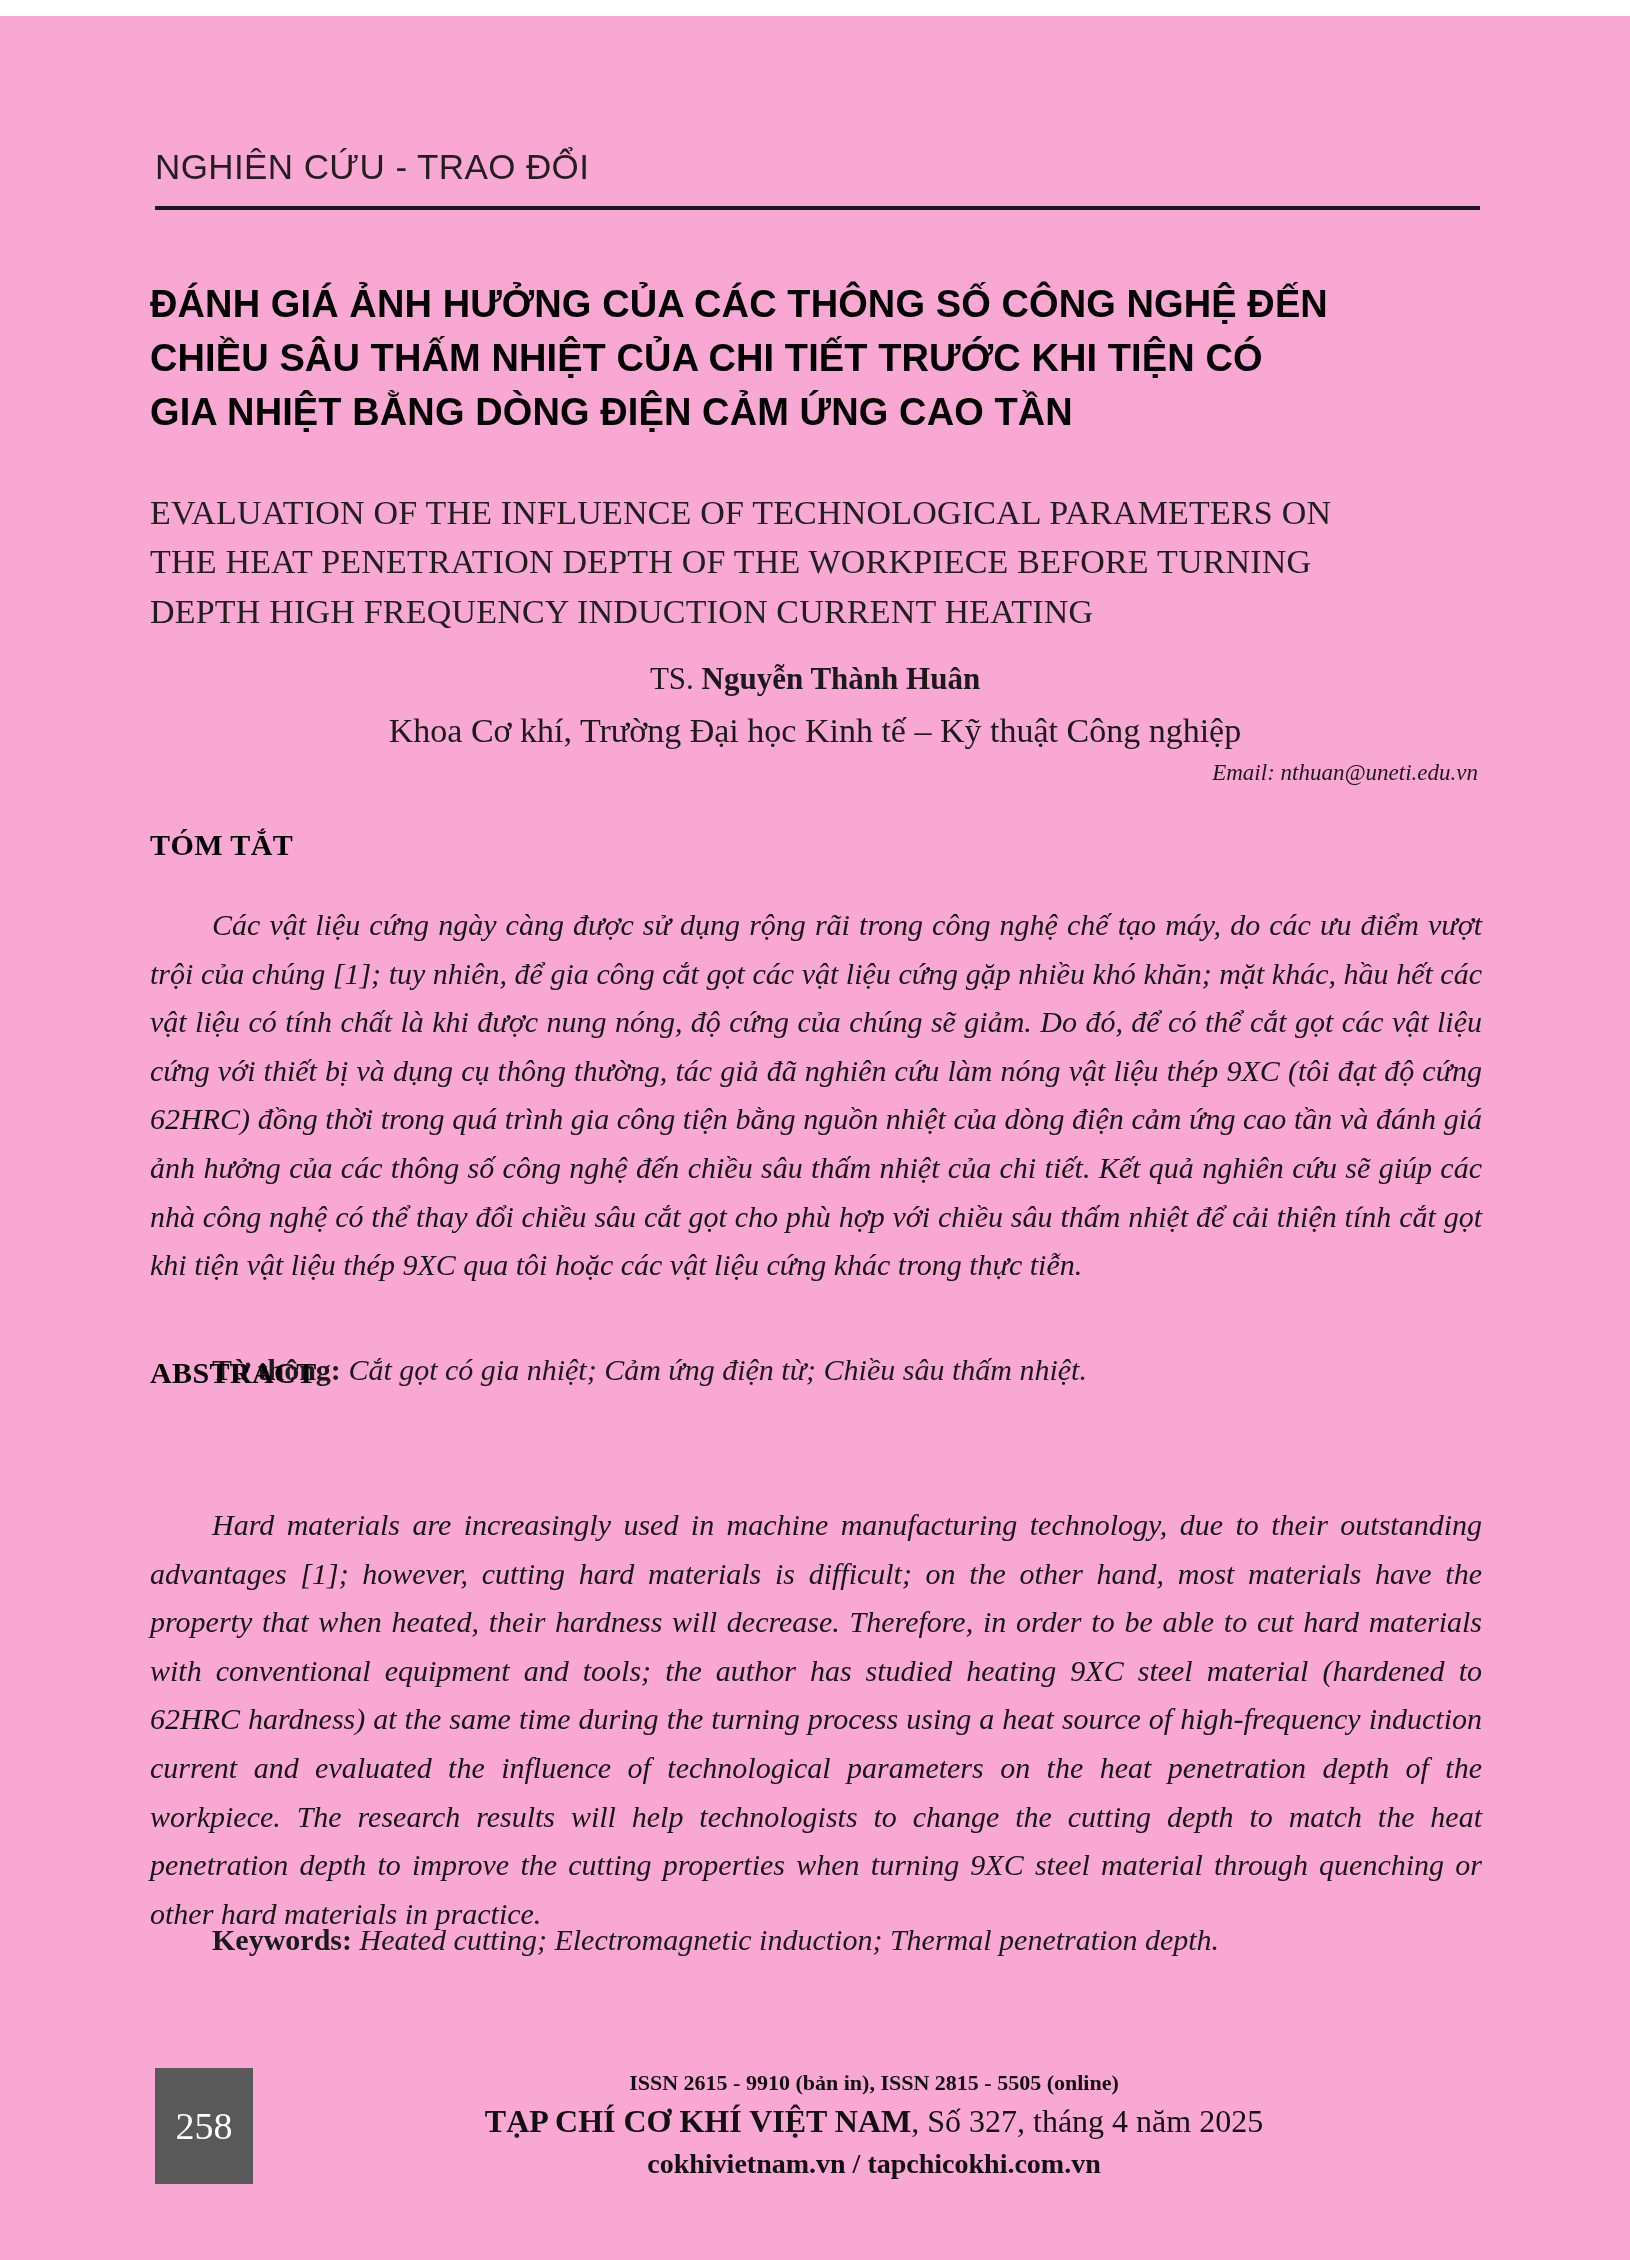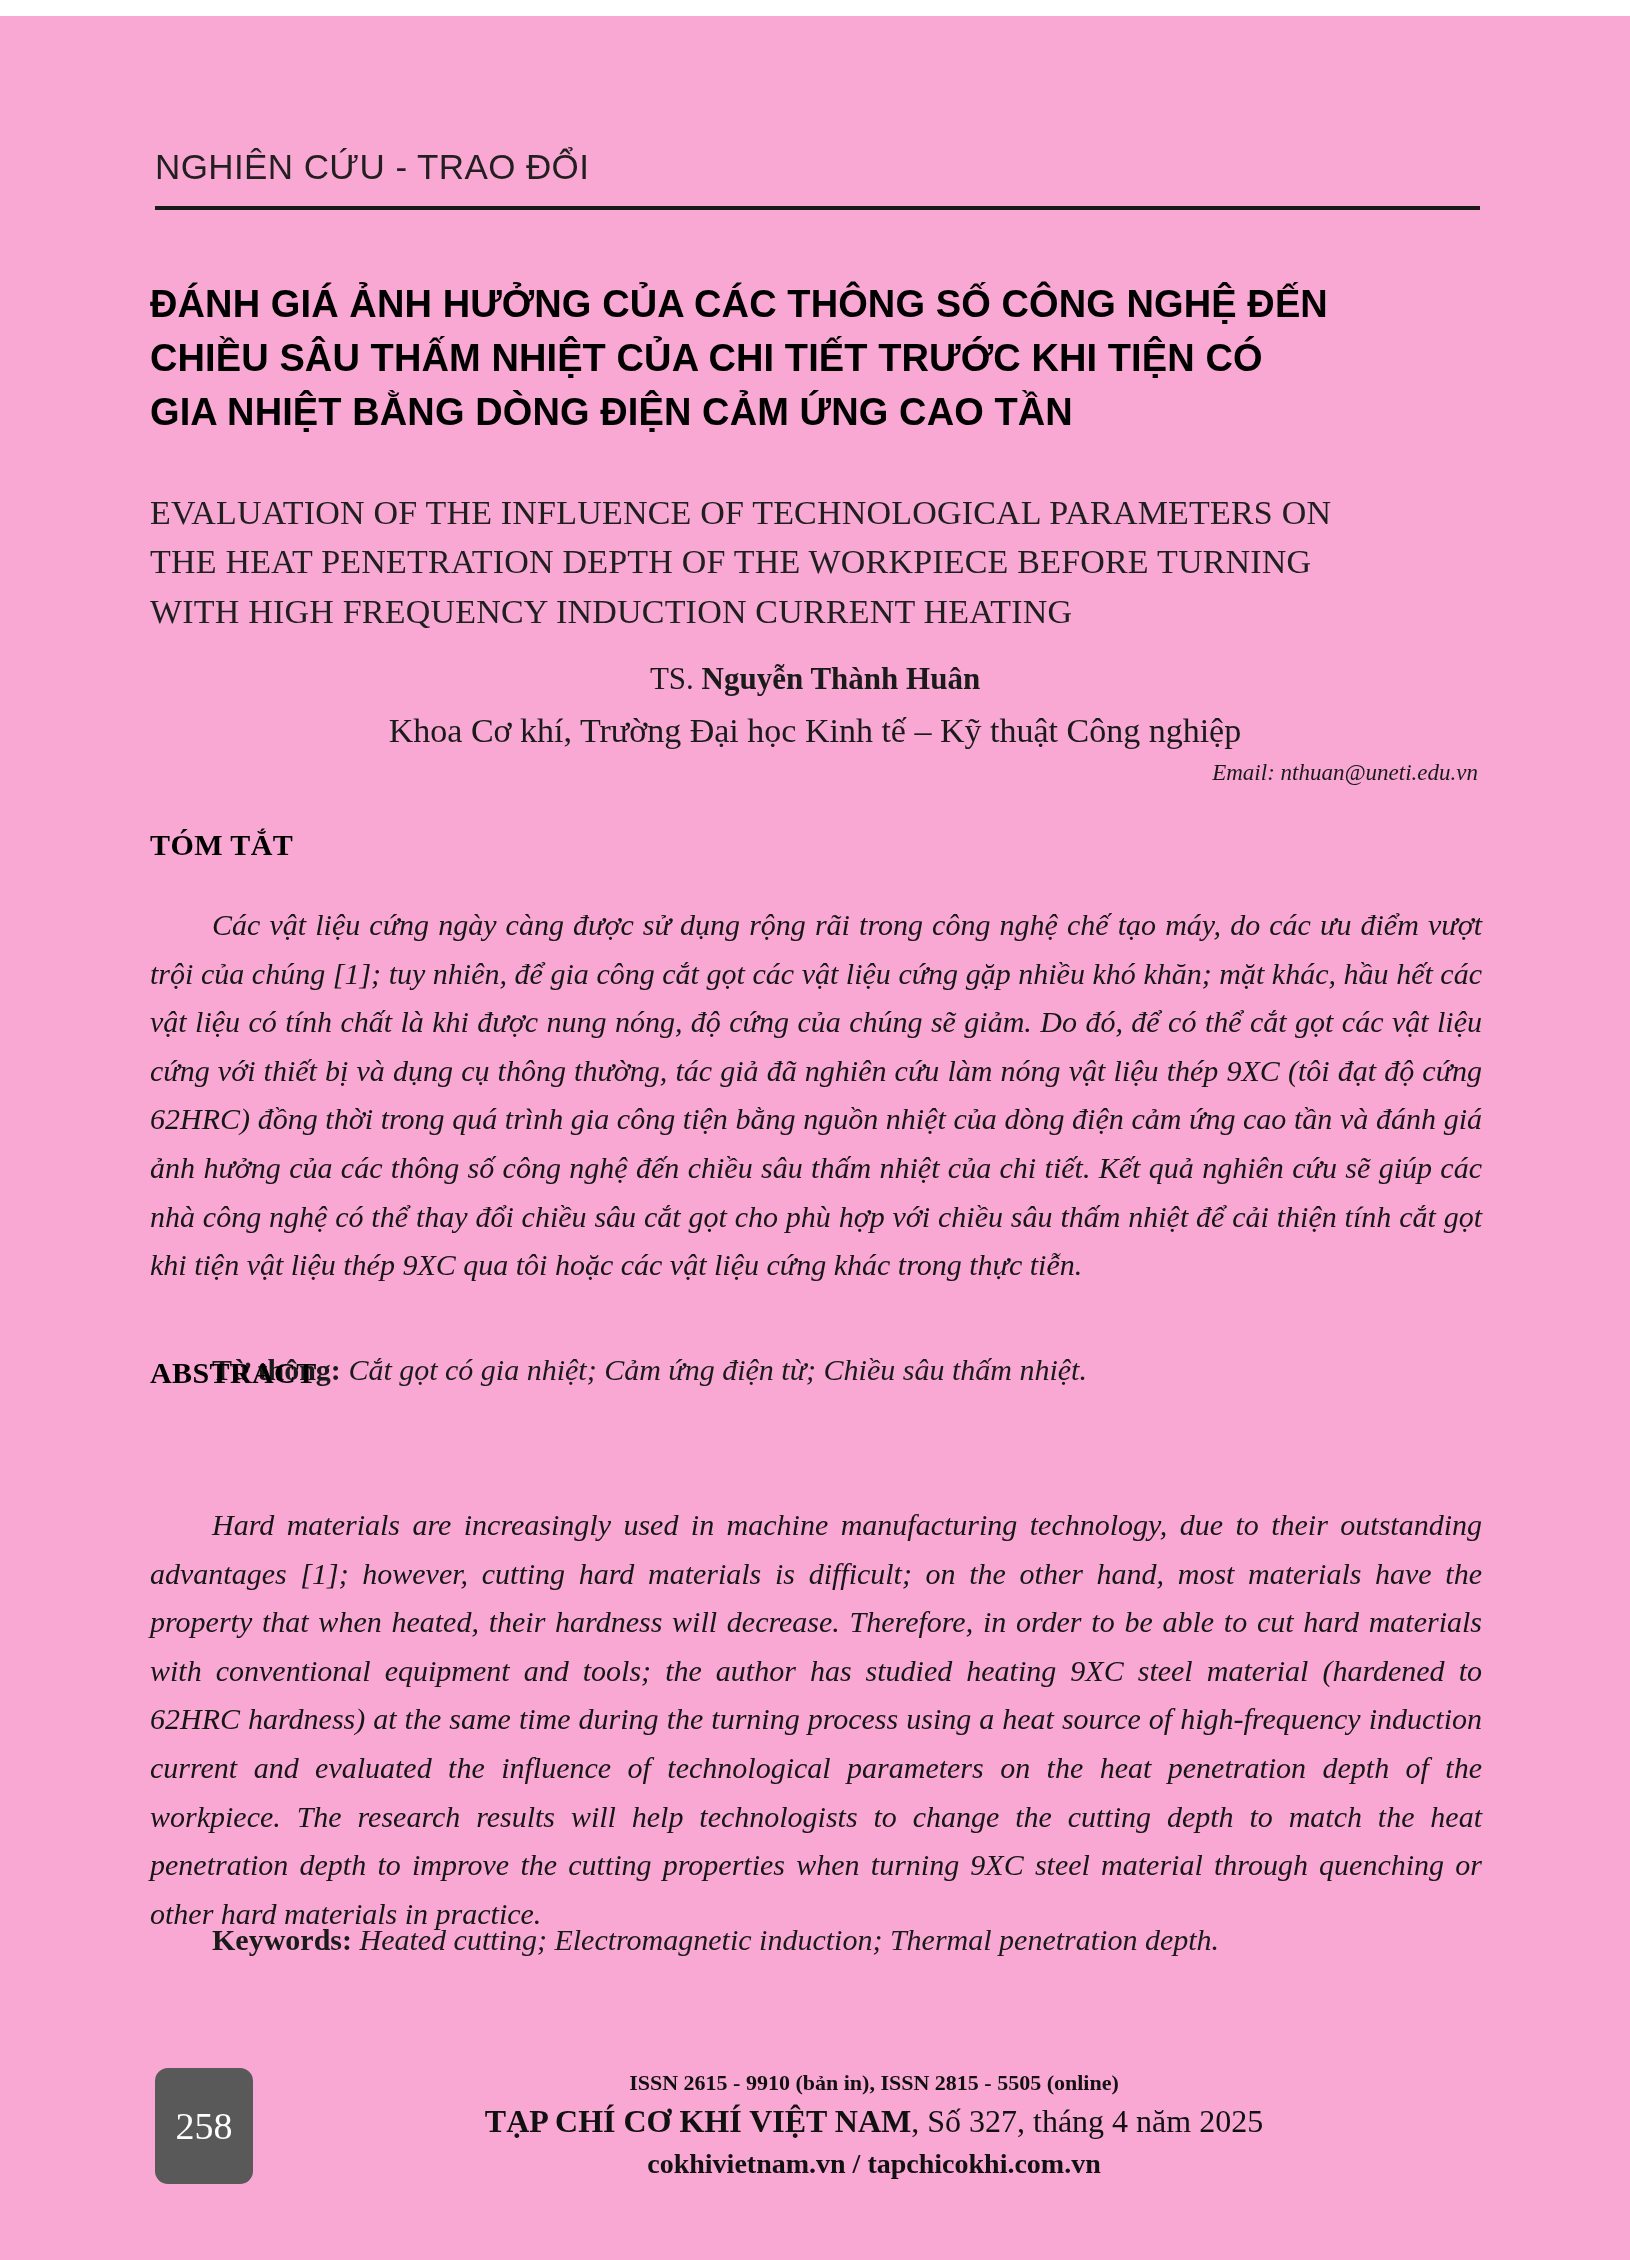--- a/index.html
+++ b/index.html
@@ -150,21 +150,20 @@
     width: 98px;
     min-height: 100px;
     background: #595959;
     color: #ffffff;
     display: flex;
     align-items: center;
     justify-content: center;
     font-size: 38px;
     font-weight: 400;
     flex: 0 0 auto;
-    border-radius: 13px;
   }
   .footer-text {
     flex: 1 1 auto;
     text-align: center;
     padding-left: 10px;
   }
   .footer-issn {
     font-size: 22px;
     font-weight: 700;
     line-height: 1.35;
@@ -202,21 +201,21 @@
 
   <div class="title-block">
     <div class="title-vi">
       <div>ĐÁNH GIÁ ẢNH HƯỞNG CỦA CÁC THÔNG SỐ CÔNG NGHỆ ĐẾN</div>
       <div>CHIỀU SÂU THẤM NHIỆT CỦA CHI TIẾT TRƯỚC KHI TIỆN CÓ</div>
       <div>GIA NHIỆT BẰNG DÒNG ĐIỆN CẢM ỨNG CAO TẦN</div>
     </div>
     <div class="title-en">
       <div>EVALUATION OF THE INFLUENCE OF TECHNOLOGICAL PARAMETERS ON</div>
       <div>THE HEAT PENETRATION DEPTH OF THE WORKPIECE BEFORE TURNING</div>
-      <div>WITH HIGH FREQUENCY INDUCTION CURRENT HEATING</div>
+      <div>DEPTH HIGH FREQUENCY INDUCTION CURRENT HEATING</div>
     </div>
   </div>
 
   <div class="author-block">
     <div class="author-name">
       <span class="degree">TS. </span><span class="name">Nguyễn Thành Huân</span>
     </div>
     <div class="author-affil">Khoa Cơ khí, Trường Đại học Kinh tế – Kỹ thuật Công nghiệp</div>
     <div class="author-email">Email: nthuan@uneti.edu.vn</div>
   </div>

